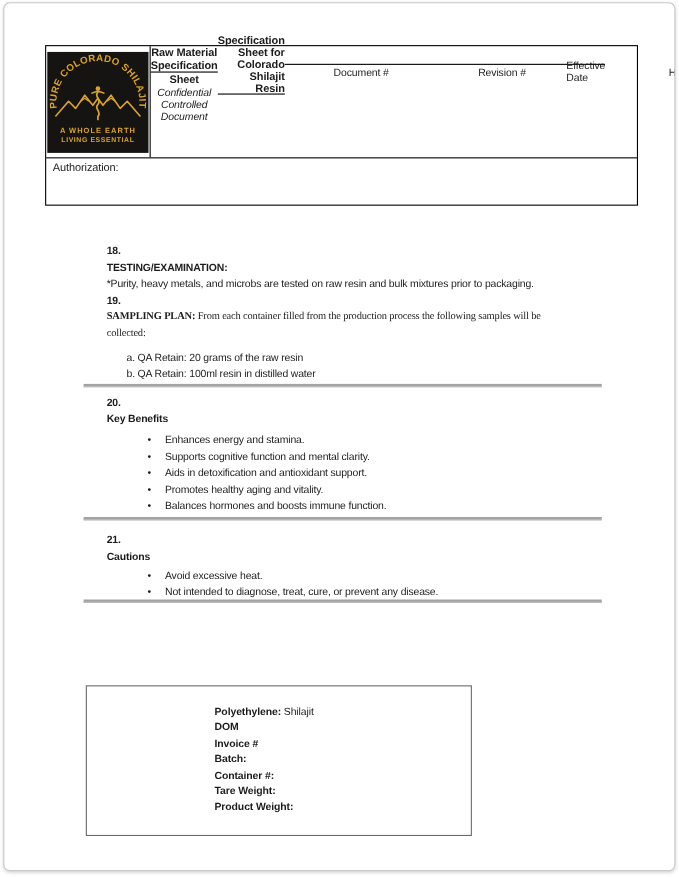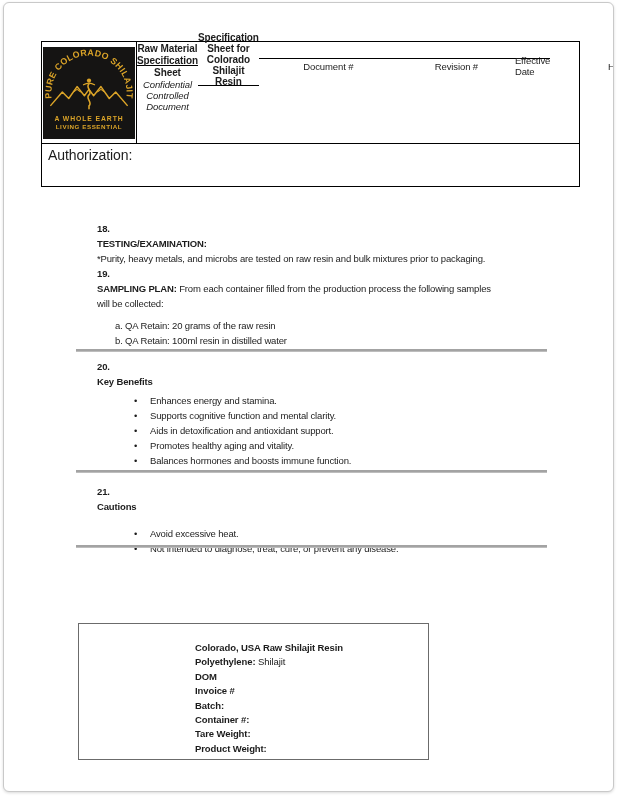--- a/index.html
+++ b/index.html
@@ -31,38 +31,38 @@
     box-sizing: border-box;
   }
   .hright { flex: 1; display: flex; }
   .title-cell {
     height: 24px; border-bottom: 1px solid #000; text-align: center;
     box-sizing: border-box; padding-top: 1px;
   }
   .doc-title { font-weight: bold; font-size: 10px; line-height: 12px; }
   .doc-subtitle { font-style: italic; font-size: 9.5px; line-height: 11px; }
   .spec-cell {
-    height: 44px; border-bottom: 1px solid #000; text-align: center;
+    height: 44px; border-bottom: 1px solid #000; text-align: right;
     display: flex; align-items: center; justify-content: center;
     font-weight: bold; font-size: 10px; box-sizing: border-box;
     padding-bottom: 8px;
   }
   .meta-row { display: flex; box-sizing: border-box; }
   .meta-row.head { height: 17px; border-bottom: 1px solid #000; }
   .meta-row.vals { height: 16px; }
   .meta-cell {
     box-sizing: border-box; text-align: left;
     display: flex; align-items: center; justify-content: center; margin-top: 24px;
   }
   .mc-doc { width: 140px; border-right: 1px solid #000; }
   .mc-rev { width: 116px; border-right: 1px solid #000; }
   .mc-eff { flex: 1; }
   .auth-row {
     border-top: 1px solid #000; height: 43px; box-sizing: border-box;
-    padding: 3px 0 0 6px; font-size: 14px;
+    padding: 3px 0 0 6px; font-size: 10px;
   }
   
   .bodytext { font-size: 9.5px; letter-spacing: -0.15px; line-height: 15px; }
   .numbered { position: absolute; left: 93px; width: 455px; }
   .num-row { display: flex; flex-direction: column; }
   .num-col { width: 18px; font-weight: bold; flex: none; }
   .num-content { flex: 1; }
   .nowrap { white-space: nowrap; }
   .sub-items { margin-top: 7px; }
   .bullet-row { display: flex; margin-left: 37px; }
@@ -138,21 +138,21 @@
     <div class="num-row">
       <span class="num-col">18.</span>
       <span class="num-content"><b>TESTING/EXAMINATION:</b></span>
     </div>
     <div class="num-row">
       <span class="num-col"></span>
       <span class="num-content nowrap">*Purity, heavy metals, and microbs are tested on raw resin and bulk mixtures prior to packaging.</span>
     </div>
     <div class="num-row">
       <span class="num-col">19.</span>
-      <span class="num-content" style="max-width: 400px;"><b>SAMPLING PLAN:</b><span> From each container filled from the production process the following samples will be collected:</span></span>
+      <span class="num-content" style="max-width: 400px; font-family: Liberation Serif, serif;"><b>SAMPLING PLAN:</b><span> From each container filled from the production process the following samples will be collected:</span></span>
     </div>
     <div class="sub-items" style="margin-left: 18px;">
       <div>a. QA Retain: 20 grams of the raw resin</div>
       <div>b. QA Retain: 100ml resin in distilled water</div>
     </div>
   </div>
 
   <div class="hr-rule" style="top: 346px;"></div>
 
   <div class="numbered bodytext" style="top: 356px;">
@@ -178,39 +178,38 @@
     </div>
     <div class="bullet-row">
       <span class="bullet-dot">•</span>
       <span>Balances hormones and boosts immune function.</span>
     </div>
   </div>
 
   <div class="hr-rule" style="top: 467px;"></div>
 
   <div class="numbered bodytext" style="top: 481px;">
-    <div class="num-row" style="margin-bottom: 12px;">
+    <div class="num-row" style="margin-bottom: 2px;">
       <span class="num-col">21.</span>
       <span class="num-content"><b>Cautions</b></span>
     </div>
     <div class="bullet-row">
       <span class="bullet-dot">•</span>
       <span>Avoid excessive heat.</span>
     </div>
     <div class="bullet-row">
       <span class="bullet-dot">•</span>
       <span>Not intended to diagnose, treat, cure, or prevent any disease.</span>
     </div>
   </div>
 
   <div class="hr-rule" style="top: 542px;"></div>
 
 
   <div class="label-box">
-    <div><b>Colorado, USA Raw Shilajit Resin</b></div>
     <div><b>Polyethylene:</b><span> Shilajit</span></div>
     <div><b>DOM</b><span></span></div>
     <div><b>Invoice #</b><span></span></div>
     <div><b>Batch:</b><span></span></div>
     <div><b>Container #:</b><span></span></div>
     <div><b>Tare Weight:</b><span></span></div>
     <div><b>Product Weight:</b><span></span></div>
   </div>
 
 </div>

